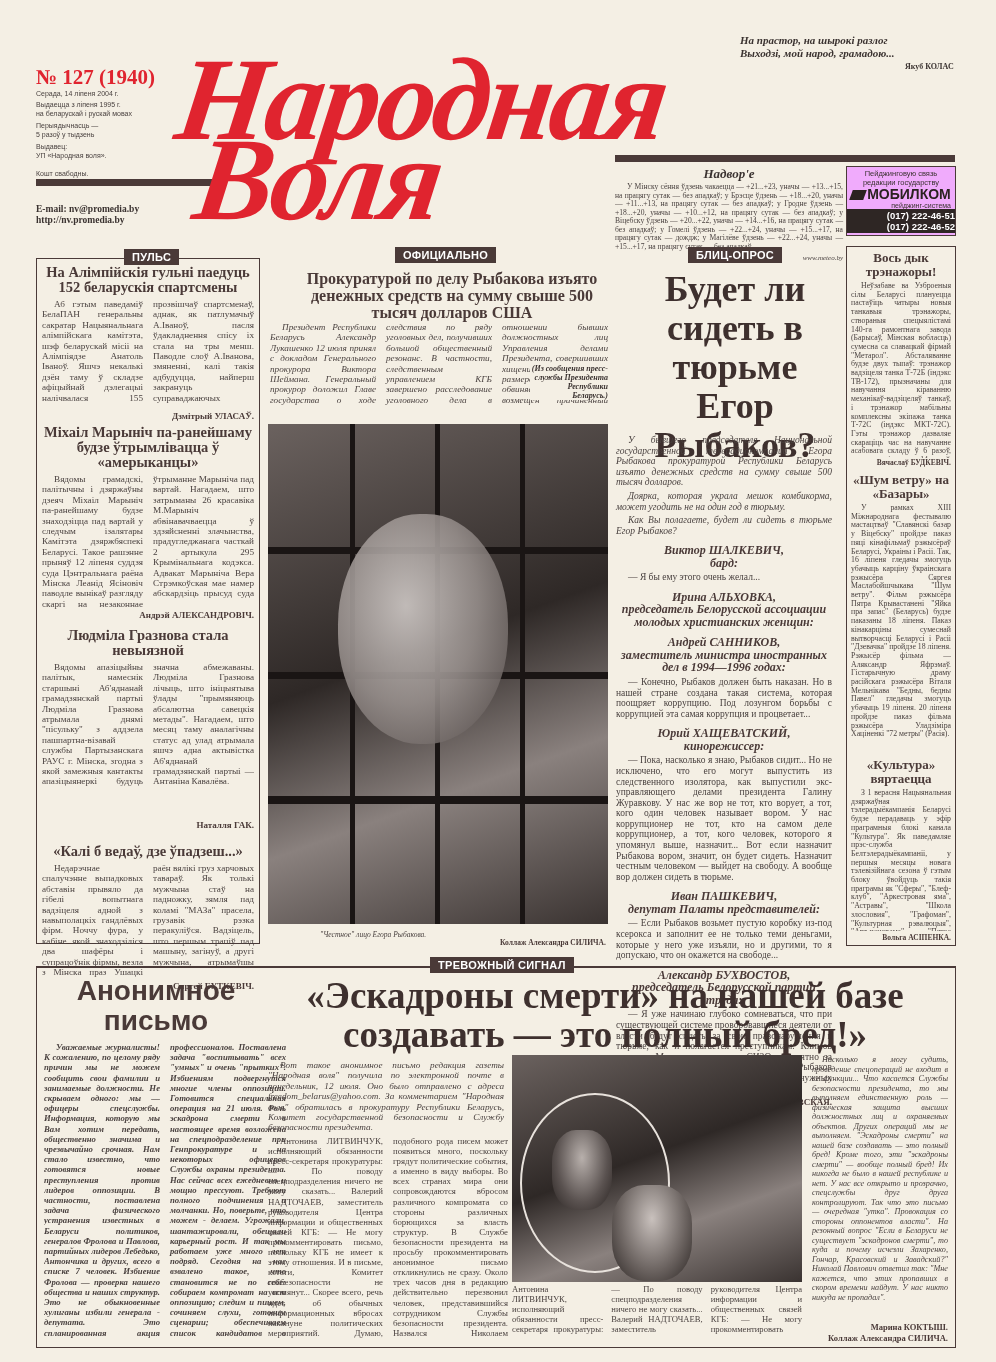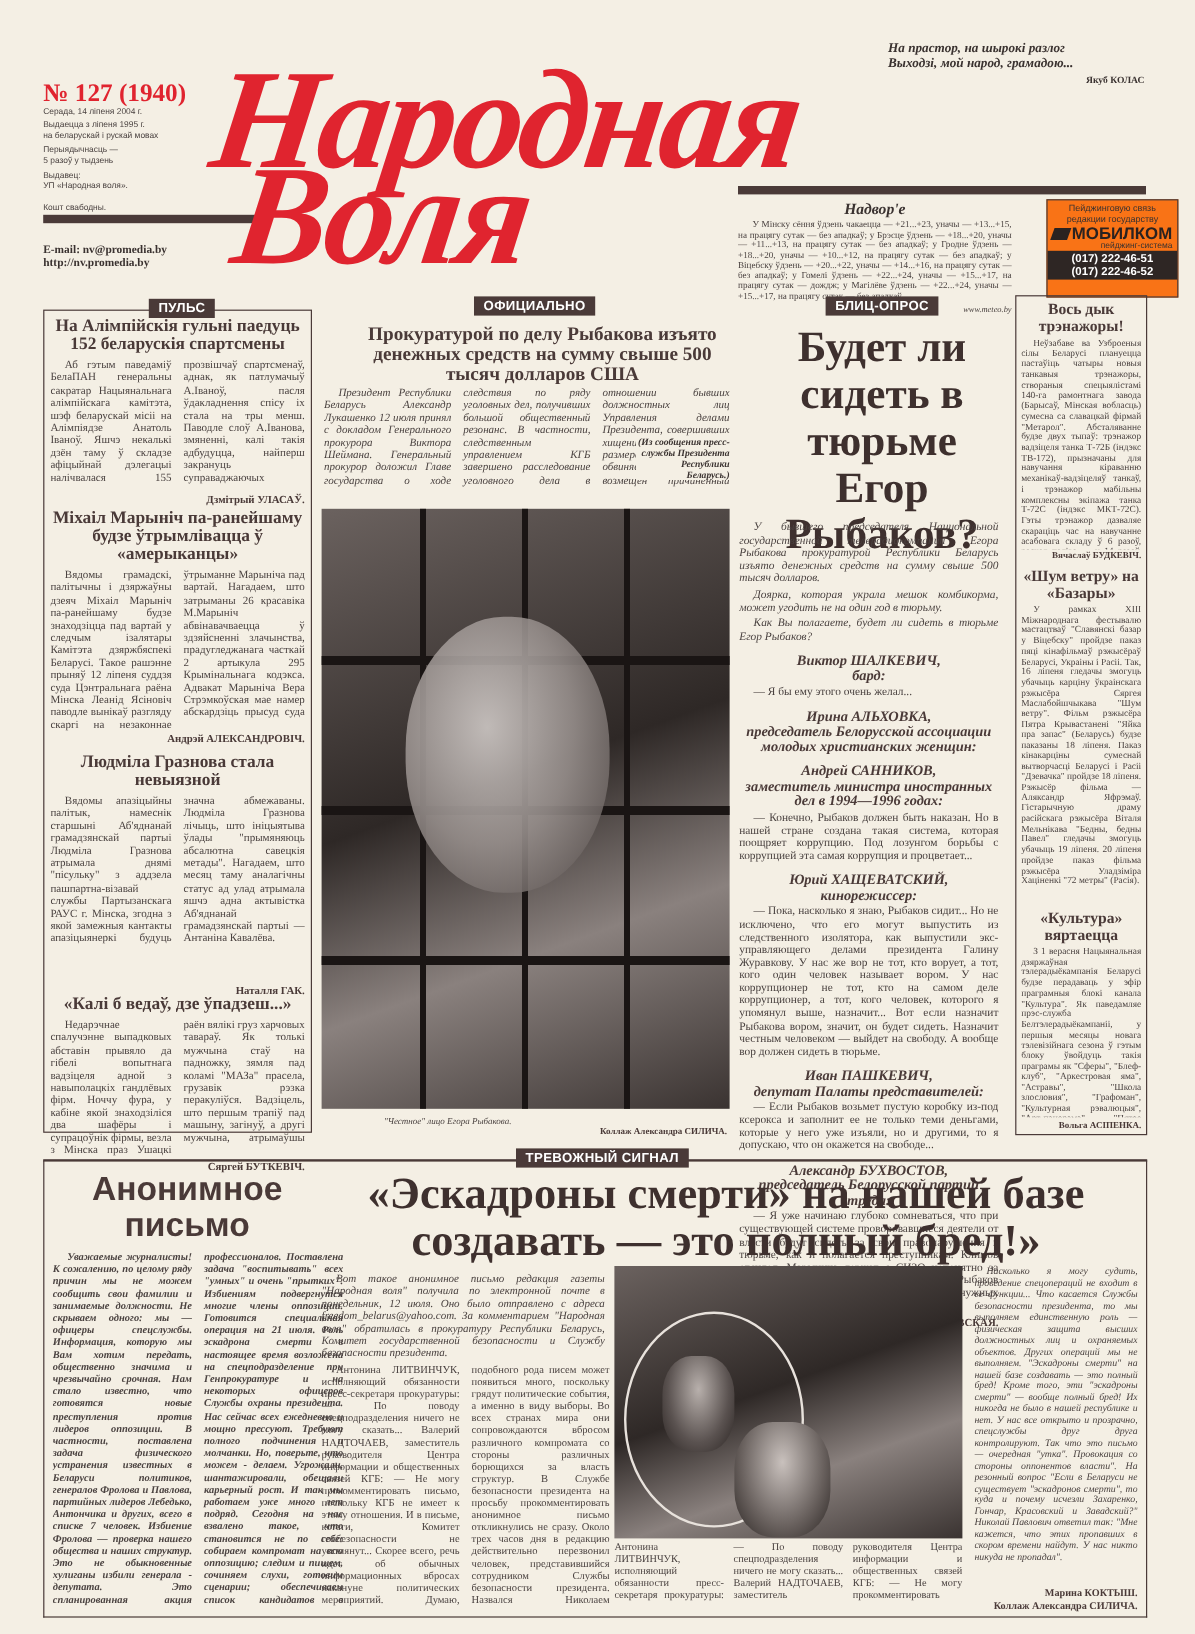--- a/index.html
+++ b/index.html
@@ -55,47 +55,47 @@
 <div class="abs serif bold" style="left:905px;top:62px;font-size:8px;color:#3a3230;">Якуб КОЛАС</div>
 
 <div class="abs bar" style="left:615px;top:155px;width:340px;"></div>
 
 <div class="abs" style="left:615px;top:166px;width:228px;">
   <div class="serif it bold" style="text-align:center;font-size:13px;color:#3a3230;">Надвор'е</div>
   <div class="body-text" style="font-size:7.6px;line-height:8.5px;text-indent:12px;margin-top:1px;">У Мінску сёння ўдзень чакаецца — +21...+23, уначы — +13...+15, на працягу сутак — без ападкаў; у Брэсце ўдзень — +18...+20, уначы — +11...+13, на працягу сутак — без ападкаў; у Гродне ўдзень — +18...+20, уначы — +10...+12, на працягу сутак — без ападкаў; у Віцебску ўдзень — +20...+22, уначы — +14...+16, на працягу сутак — без ападкаў; у Гомелі ўдзень — +22...+24, уначы — +15...+17, на працягу сутак — дождж; у Магілёве ўдзень — +22...+24, уначы — +15...+17, на працягу сутак — без ападкаў.</div>
   <div class="serif it" style="text-align:right;font-size:7px;margin-top:3px;color:#4a4240;">www.meteo.by</div>
 </div>
 
-<div class="abs boxed" style="left:872px;top:166px;width:110px;height:82px;background:#f97316;">
+<div class="abs boxed" style="left:846px;top:166px;width:110px;height:70px;background:#f0abfc;">
   <div class="sans" style="font-size:7.5px;text-align:center;margin-top:2px;color:#3a3230;">Пейджинговую связь</div>
   <div class="sans" style="font-size:7.5px;text-align:center;color:#3a3230;">редакции государству</div>
   <div class="sans bold" style="font-size:14px;text-align:center;line-height:15px;color:#2a2220;">
     <span style="display:inline-block;width:14px;height:10px;background:#2a2220;transform:skewX(-20deg);margin-right:2px;vertical-align:-1px;"></span><span>МОБИЛКОМ</span>
   </div>
   <div class="sans" style="font-size:7px;text-align:right;padding-right:4px;color:#3a3230;">пейджинг-система</div>
-  <div class="sans bold" style="background:#2e2624;color:#fff;font-size:9.5px;text-align:center;line-height:11px;padding:1px 0;">
+  <div class="sans bold" style="background:#2e2624;color:#fff;font-size:9.5px;text-align:right;line-height:11px;padding:1px 0;">
     <div>(017) 222-46-51</div>
     <div>(017) 222-46-52</div>
   </div>
 </div>
 
 <div class="abs boxed" style="left:36px;top:258px;width:224px;height:686px;padding:6px 5px;">
   <div class="serif head-c" style="font-size:14.5px;line-height:15px;">На Алімпійскія гульні паедуць 152 беларускія спартсмены</div>
   <div class="body-text cols2" style="margin-top:4px;height:112px;overflow:hidden;text-indent:12px;">Аб гэтым паведаміў БелаПАН генеральны сакратар Нацыянальнага алімпійскага камітэта, шэф беларускай місіі на Алімпіядзе Анатоль Іваноў. Яшчэ некалькі дзён таму ў складзе афіцыйнай дэлегацыі налічвалася 155 прозвішчаў спартсменаў, аднак, як патлумачыў А.Іваноў, пасля ўдакладнення спісу іх стала на тры менш. Паводле слоў А.Іванова, змяненні, калі такія адбудуцца, найперш закрануць суправаджаючых афіцыйных асоб. Прадстаўнікі Беларусі будуць спаборнічаць у 23 відах спорту: боксе, вольнай і грэка-рымскай барацьбе, барацьбе дзюдо, веласпорце, спартыўнай і мастацкай гімнастыцы, весламанні акадэмічным, весламанні на байдарках і каноэ, конным спорце, лёгкай атлетыцы, сучасным пяцібор'і, парусным спорце, плаванні, сінхронным плаванні, скачках у ваду, скачках на батуце, кулявой стральбе, стральбе з лука, тэнісе, настольным тэнісе, цяжкай атлетыцы і фехтаванні.</div>
   <div class="byline">Дзмітрый УЛАСАЎ.</div>
 
   <div class="serif head-c" style="font-size:14.5px;line-height:15px;margin-top:4px;">Міхаіл Марыніч па-ранейшаму будзе ўтрымлівацца ў «амерыканцы»</div>
   <div class="body-text cols2" style="margin-top:4px;height:136px;overflow:hidden;text-indent:12px;">Вядомы грамадскі, палітычны і дзяржаўны дзеяч Міхаіл Марыніч па-ранейшаму будзе знаходзіцца пад вартай у следчым ізалятары Камітэта дзяржбяспекі Беларусі. Такое рашэнне прыняў 12 ліпеня суддзя суда Цэнтральнага раёна Мінска Леанід Ясіновіч паводле вынікаў разгляду скаргі на незаконнае ўтрыманне Марыніча пад вартай. Нагадаем, што затрыманы 26 красавіка М.Марыніч абвінавачваецца ў здзяйсненні злачынства, прадугледжанага часткай 2 артыкула 295 Крымінальнага кодэкса. Адвакат Марыніча Вера Стрэмкоўская мае намер абскардзіць прысуд суда Цэнтральнага раёна ў Мінскім гарадскім судзе.</div>
   <div class="byline">Андрэй АЛЕКСАНДРОВІЧ.</div>
 
   <div class="serif head-c" style="font-size:14.5px;line-height:15px;margin-top:8px;">Людміла Гразнова стала невыязной</div>
   <div class="body-text cols2" style="margin-top:4px;height:158px;overflow:hidden;text-indent:12px;">Вядомы апазіцыйны палітык, намеснік старшыні Аб'яднанай грамадзянскай партыі Людміла Гразнова атрымала днямі "пісульку" з аддзела пашпартна-візавай службы Партызанскага РАУС г. Мінска, згодна з якой замежныя кантакты апазіцыянеркі будуць значна абмежаваны. Людміла Гразнова лічыць, што ініцыятыва ўлады "прымяняюць абсалютна савецкія метады". Нагадаем, што месяц таму аналагічны статус ад улад атрымала яшчэ адна актывістка Аб'яднанай грамадзянскай партыі — Антаніна Кавалёва.</div>
   <div class="byline">Наталля ГАК.</div>
 
-  <div class="serif head-c" style="font-size:14.5px;line-height:15px;margin-top:0;">«Калі б ведаў, дзе ўпадзеш...»</div>
+  <div class="serif head-c" style="font-size:14.5px;line-height:15px;margin-top:14px;">«Калі б ведаў, дзе ўпадзеш...»</div>
   <div class="body-text cols2" style="margin-top:4px;height:118px;overflow:hidden;text-indent:12px;">Недарэчнае спалучэнне выпадковых абставін прывяло да гібелі вопытнага вадзіцеля адной з навыполацкіх гандлёвых фірм. Ноччу фура, у кабіне якой знаходзіліся два шафёры і супрацоўнік фірмы, везла з Мінска праз Ушацкі раён вялікі груз харчовых тавараў. Як толькі мужчына стаў на падножку, зямля пад коламі "МАЗа" прасела, грузавік рэзка перакуліўся. Вадзіцель, што першым трапіў пад машыну, загінуў, а другі мужчына, атрымаўшы шматлікія траўмы, быў дастаўлены ў бальніцу.</div>
   <div class="byline">Сяргей БУТКЕВІЧ.</div>
 </div>
 <div class="abs kicker" style="left:124px;top:249px;">ПУЛЬС</div>
 
 <div class="abs kicker" style="left:395px;top:247px;">ОФИЦИАЛЬНО</div>
 <div class="abs serif head-c" style="left:300px;top:270px;width:304px;font-size:16px;line-height:17px;">Прокуратурой по делу Рыбакова изъято денежных средств на сумму свыше 500 тысяч долларов США</div>
 <div class="abs body-text it cols3" style="left:270px;top:322px;width:338px;height:90px;overflow:hidden;text-indent:12px;">Президент Республики Беларусь Александр Лукашенко 12 июля принял с докладом Генерального прокурора Виктора Шеймана. Генеральный прокурор доложил Главе государства о ходе следствия по ряду уголовных дел, получивших большой общественный резонанс. В частности, следственным управлением КГБ завершено расследование уголовного дела в отношении бывших должностных лиц Управления делами Президента, совершивших хищения в особо крупном размере. В ходе следствия обвиняемыми полностью возмещен причиненный государству ущерб. В настоящее время обвиняемые знакомятся с материалами уголовного дела. Республиканской прокуратурой завершается расследование уголовного дела в отношении бывшего председателя Белтелерадиокомпании Егора РЫБАКОВА, которому предъявлено обвинение в получении взяток в крупном размере. Прокуратурой по делу изъято денежных средств на сумму свыше 500 тысяч долларов США.</div>
 <div class="abs serif bold it" style="left:530px;top:364px;width:78px;font-size:8px;line-height:9px;text-align:right;background:#f4efe4;">(Из сообщения пресс-службы Президента Республики Беларусь.)</div>
 

